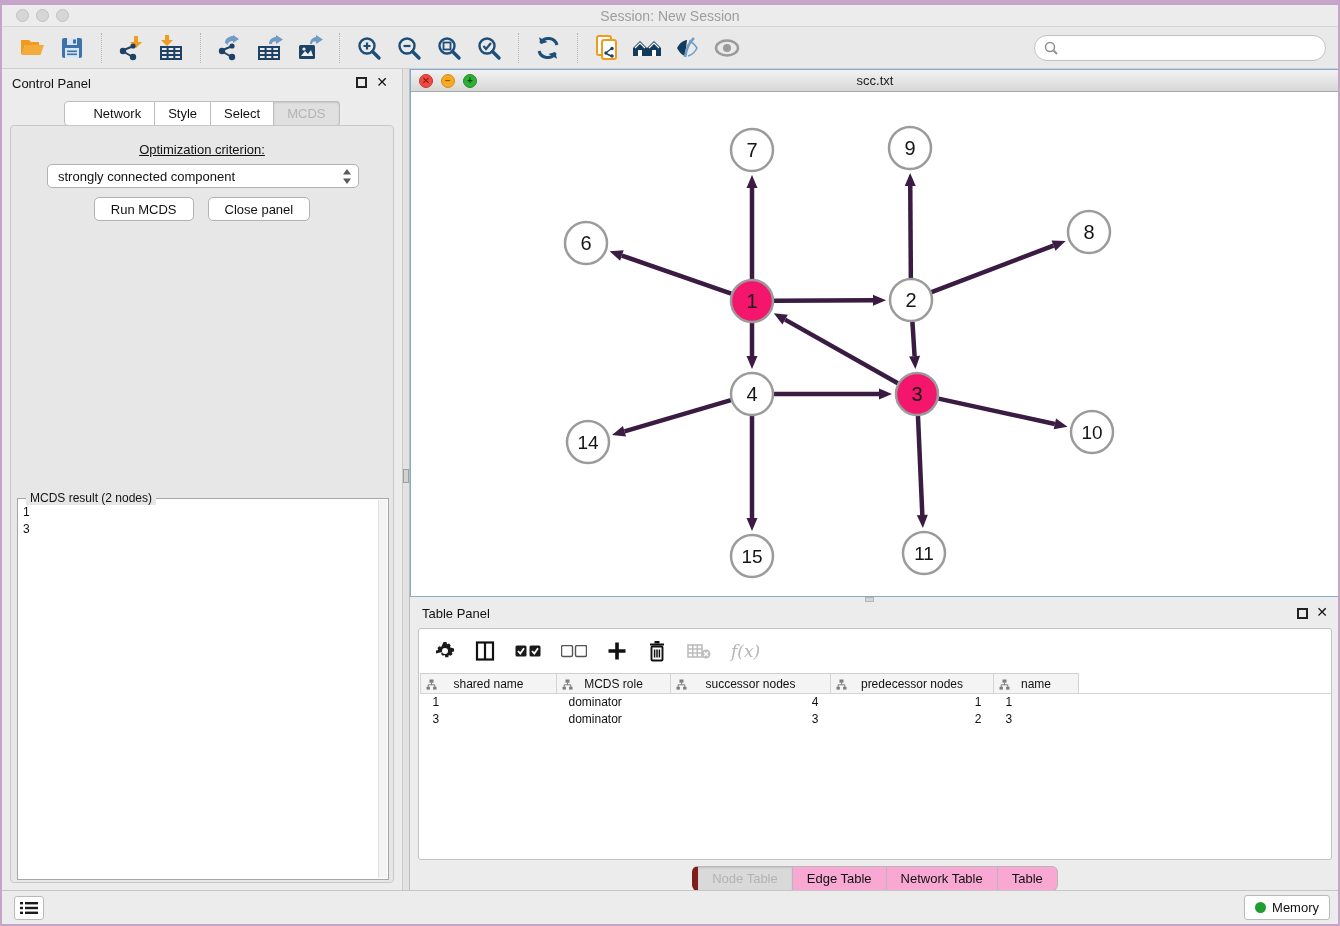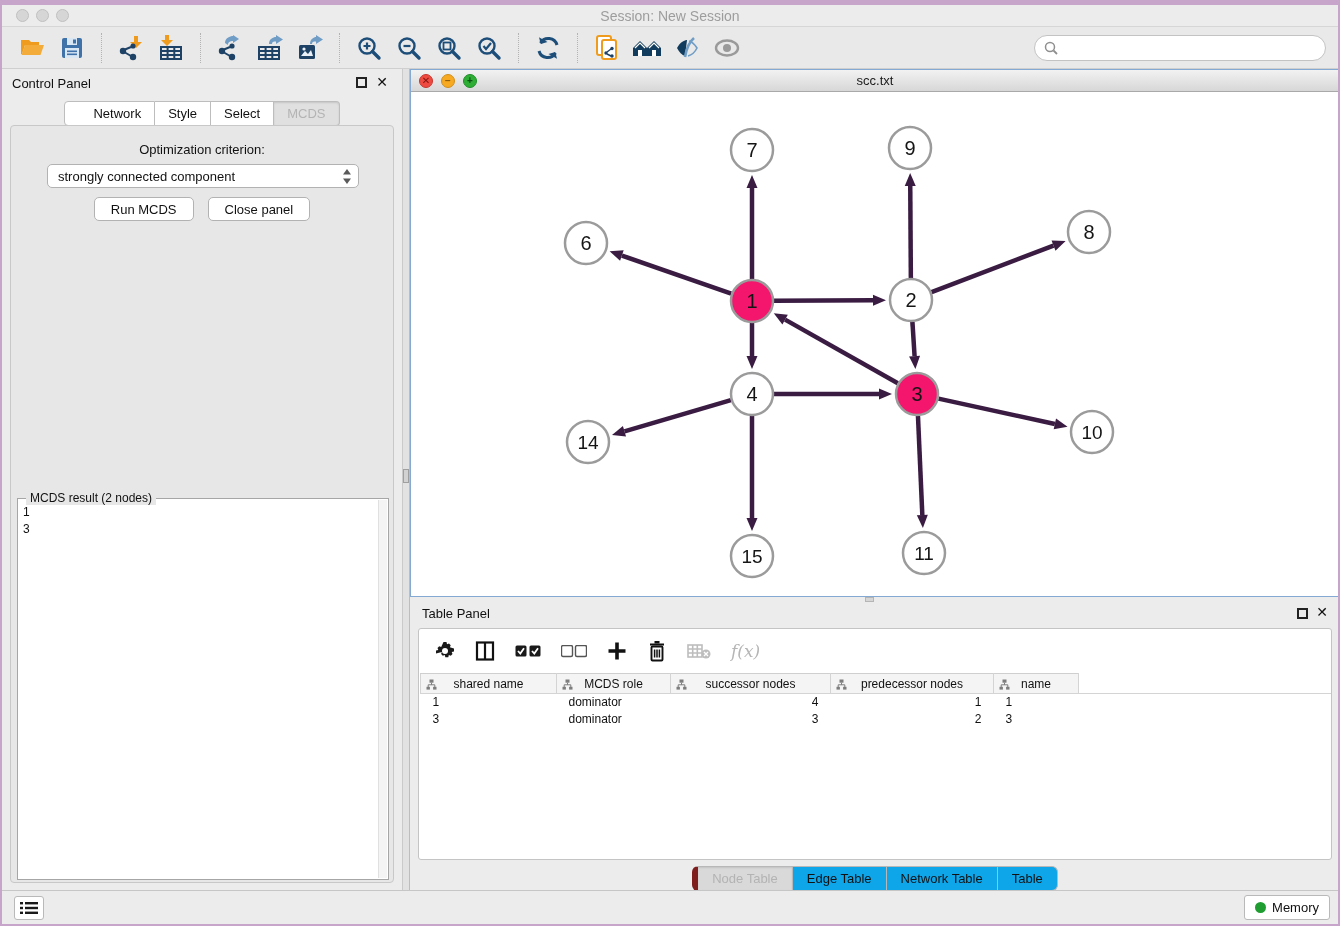--- a/index.html
+++ b/index.html
@@ -23,21 +23,21 @@
   .cp-header { position:relative; height:28px; }
   .cp-title { position:absolute; left:10px; top:7px; font-size:13px; color:#111; }
   .float-btn { position:absolute; top:8px; width:11px; height:11px; border:2px solid #222; display:inline-block; }
   .close-btn { position:absolute; top:5px; font-size:14px; font-weight:bold; color:#111; }
   .cp-tabs { position:absolute; left:0; right:0; top:32px; display:flex; justify-content:center; }
   .cp-tab { font-size:13px; padding:4px 13px; background:#fff; border:1px solid #bdbdbd; border-left:none; color:#111; }
   .cp-tab:first-child { border-left:1px solid #bdbdbd; border-radius:4px 0 0 4px;padding-left:28px; }
   .cp-tab:last-child { border-radius:0 4px 4px 0; }
   .cp-tab.sel { background:#e0e0e0; color:#b4b4b4; box-shadow:inset 0 1px 2px rgba(0,0,0,.12); }
   .cp-body { position:absolute; left:8px; top:56px; width:384px; height:758px; background:#e7e7e7; border:1px solid #c8c8c8; border-radius:4px; }
-  .opt-label { position:absolute; left:0; right:0; top:16px; text-align:center; font-size:13px; color:#111; }
+  .opt-label { position:absolute; left:0; right:0; top:16px; text-align:center; font-size:13px; color:#111;text-decoration:underline; }
   .opt-select { position:absolute; left:36px; top:38px; width:312px; height:24px; background:#fff; border:1px solid #b2b2b2; border-radius:5px; font-size:13px; color:#111; display:flex; align-items:center; padding-left:10px; }
   .stepper { position:absolute; right:6px; top:3px; }
   .btn-row { position:absolute; left:0; right:0; top:71px; display:flex; justify-content:center; gap:14px; }
   .mac-btn { height:24px; background:#fff; border:1px solid #b2b2b2; border-radius:5px; font-size:13px; color:#111; display:flex; align-items:center; justify-content:center; padding:0 16px; }
   .result-box { position:absolute; left:6px; top:372px; width:372px; height:382px; border:1px solid #a6a6a6; background:#fff; }
   .result-legend { position:absolute; left:8px; top:-8px; background:#e7e7e7; padding:0 4px; font-size:12px; color:#111; }
   .result-text { position:absolute; left:0; top:2px; right:10px; bottom:0; font-size:12px; line-height:17px; color:#111; padding:3px 5px; white-space:pre; font-family:"Liberation Sans","DejaVu Sans",sans-serif; }
   .result-scroll { position:absolute; right:1px; top:1px; bottom:1px; width:9px; background:#f4f4f4; border-left:1px solid #e0e0e0; }
 
   .v-divider { position:absolute; left:400px; top:64px; width:8px; height:828px; background:#e2e2e2; border-left:1px solid #cacaca; border-right:1px solid #bdbdbd; }
@@ -64,21 +64,21 @@
   .tp-toolbar { display:flex; align-items:center; height:44px; padding-left:16px; gap:20px; }
   .tp-icon { display:flex; align-items:center; justify-content:center; }
   .fx-label { font-family:"DejaVu Serif","Liberation Serif",serif; font-style:italic; font-size:17px; color:#b5b5b5; }
   table.data { border-collapse:collapse; table-layout:fixed; width:912px; margin-left:1px; }
   table.data th { height:20px; background:#f4f4f4; border:1px solid #d4d4d4; border-top:1px solid #cfcfcf; font-size:12px; font-weight:normal; color:#111; text-align:center; position:relative; }
   table.data th.filler { background:#fff; border:none; border-bottom:1px solid #d4d4d4; }
   table.data th .hdr-ic { position:absolute; left:5px; top:5px; }
   table.data td { height:17px; font-size:12px; color:#111; padding:0 12px; overflow:hidden; white-space:nowrap; }
   td.al { text-align:left; } td.ar { text-align:right; padding-right:14px; }
   .tp-tabs { position:absolute; left:0; right:0; bottom:4px; display:flex; justify-content:center; }
-  .bt-tab { font-size:13px; padding:4px 14px; background:#0ea5e9; border:1px solid #b8b8b8; border-left:none; color:#111; }
+  .bt-tab { font-size:13px; padding:4px 14px; background:#f9a8d4; border:1px solid #b8b8b8; border-left:none; color:#111; }
   .bt-tab:first-child { border-left:6px solid #7f1d1d; border-radius:6px 0 0 6px; }
   .bt-tab:last-child { border-radius:0 6px 6px 0; }
   .bt-tab.sel { background:#d9d9d9; color:#b3b3b3; box-shadow:inset 0 1px 2px rgba(0,0,0,.10); }
 
   
   .statusbar { position:absolute; left:0; bottom:0; width:100%; height:34px; background:#ececec; border-top:1px solid #c6c6c6; }
   .list-btn { position:absolute; left:12px; top:5px; width:30px; height:24px; background:#fff; border:1px solid #b9b9b9; border-radius:3px; display:flex; align-items:center; justify-content:center; }
   .memory-btn { position:absolute; right:8px; top:4px; height:25px; background:#fff; border:1px solid #b9b9b9; border-radius:3px; display:flex; align-items:center; gap:6px; padding:0 10px; font-size:13px; color:#111; }
   .mem-dot { width:11px; height:11px; border-radius:50%; background:#1f9d31; }
 </style>

